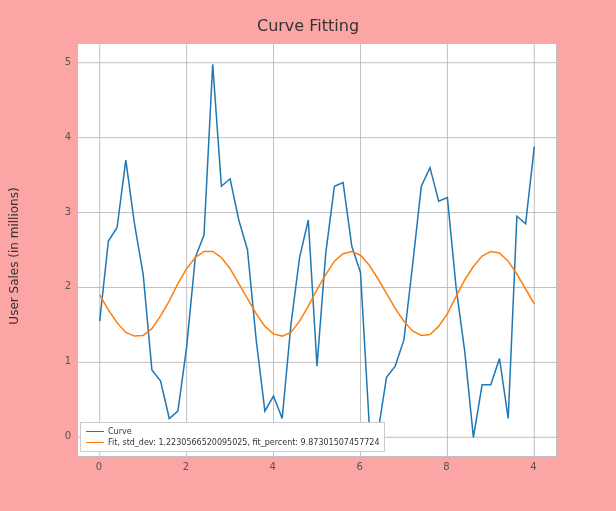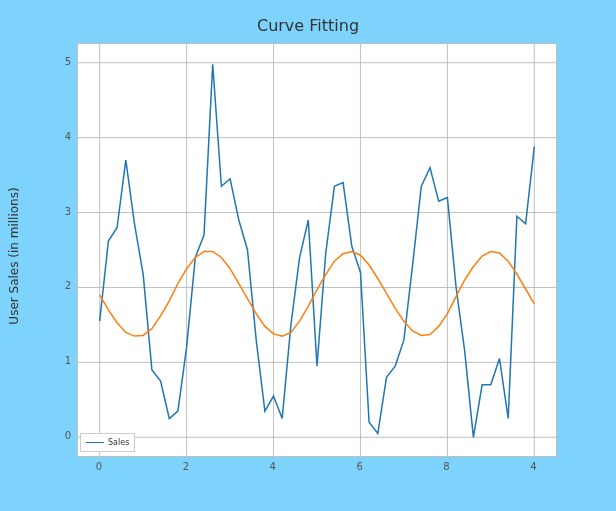--- a/index.html
+++ b/index.html
@@ -6,21 +6,21 @@
     margin: 0;
     padding: 0;
     background: #ffffff;
     font-family: "DejaVu Sans", Arial, sans-serif;
     color: #333333;
   }
   .figure {
     position: relative;
     width: 616px;
     height: 511px;
-    background: #7dd3fc;
+    background: #fca5a5;
   }
   .title {
     position: absolute;
     top: 16px;
     width: 100%;
     text-align: center;
     font-size: 16px;
     color: #333333;
   }
   .plot-area {
@@ -138,17 +138,21 @@
       <div class="tick-label" style="right: 545px; top: 205.545px; text-align: right;">3</div>
       <div class="tick-label" style="right: 545px; top: 130.636px; text-align: right;">4</div>
       <div class="tick-label" style="right: 545px; top: 55.7273px; text-align: right;">5</div>
     </div>
 
   <div class="ylabel">User Sales (in millions)</div>
 
   <div class="legend">
     <div class="legend-row">
       <span class="legend-swatch normal"></span>
-      <span>Sales</span>
+      <span>Curve</span>
+    </div>
+    <div class="legend-row">
+      <span class="legend-swatch fit"></span>
+      <span>Fit, std_dev: 1.2230566520095025, fit_percent: 9.87301507457724</span>
     </div>
   </div>
 
 </div>
 
 </body></html>

